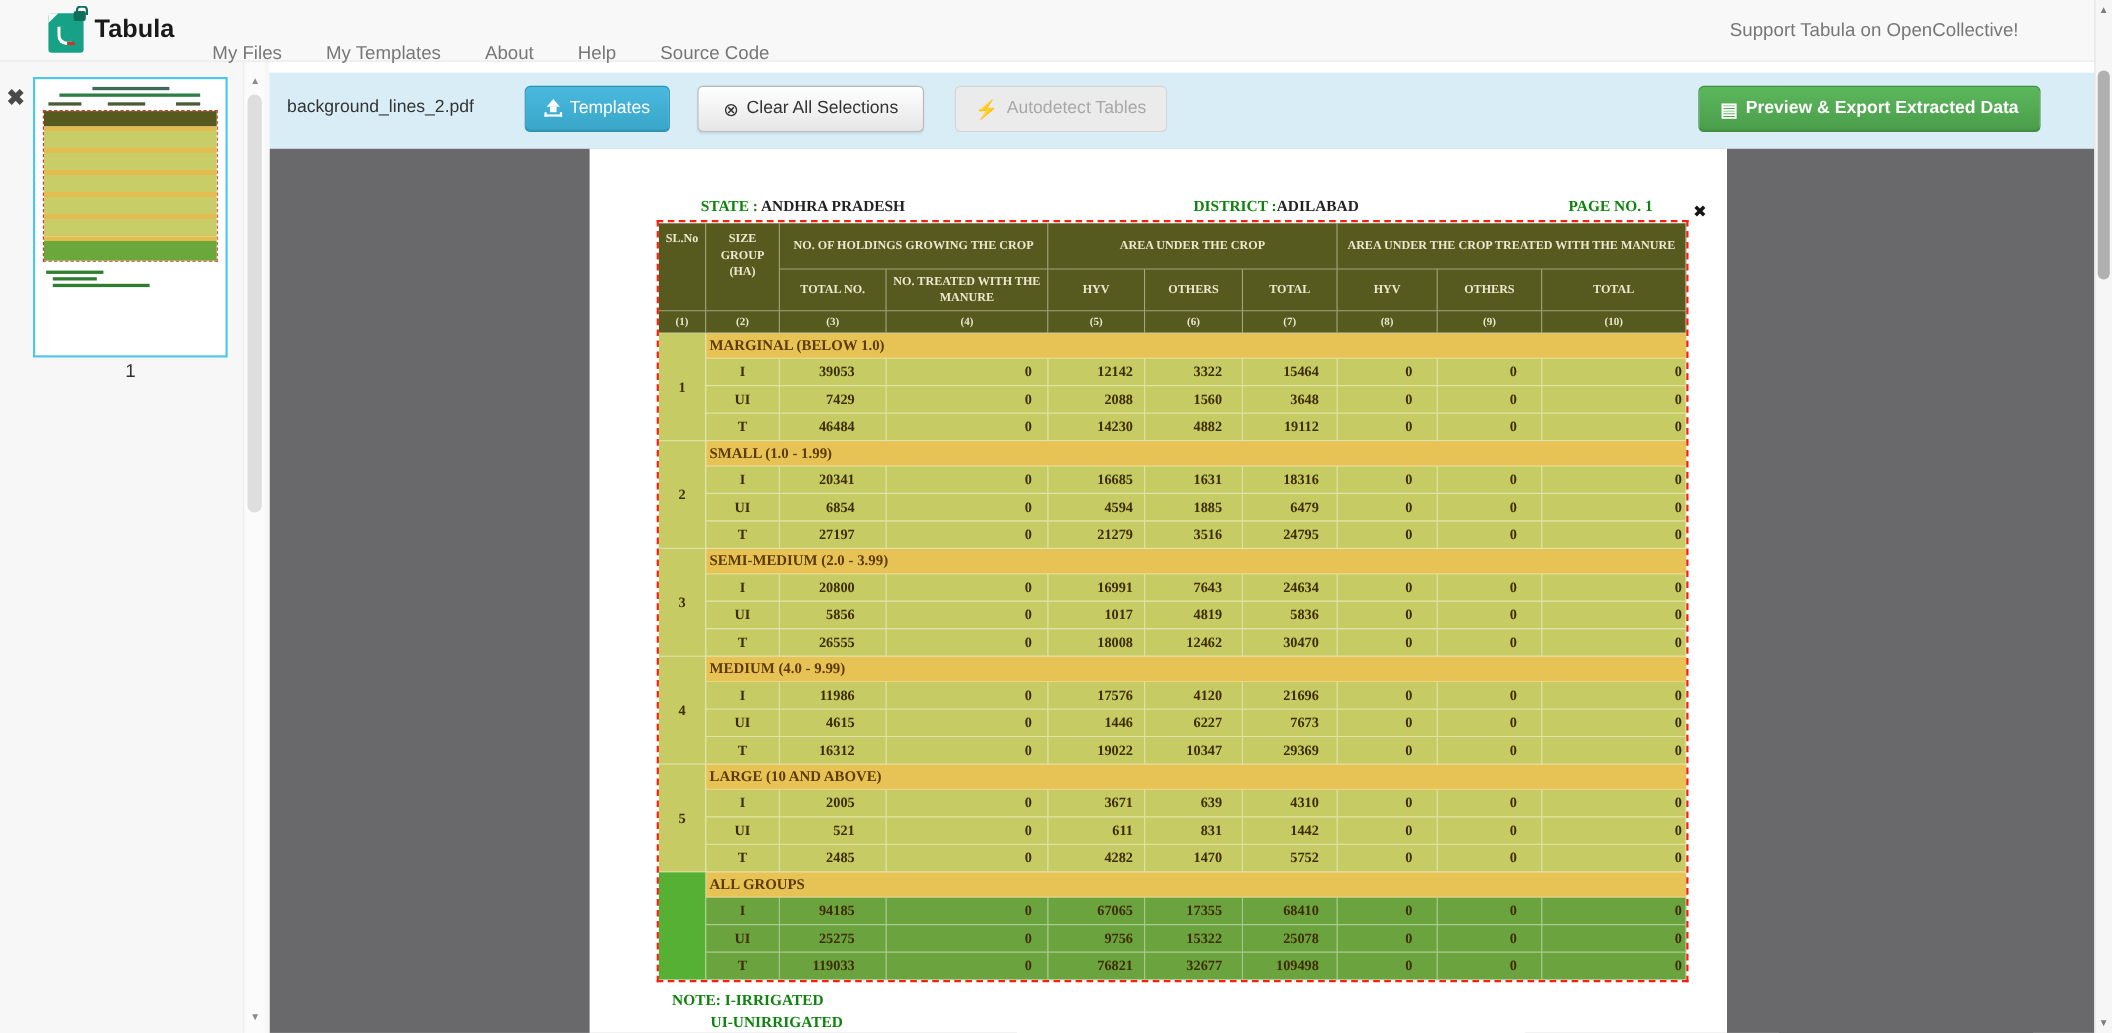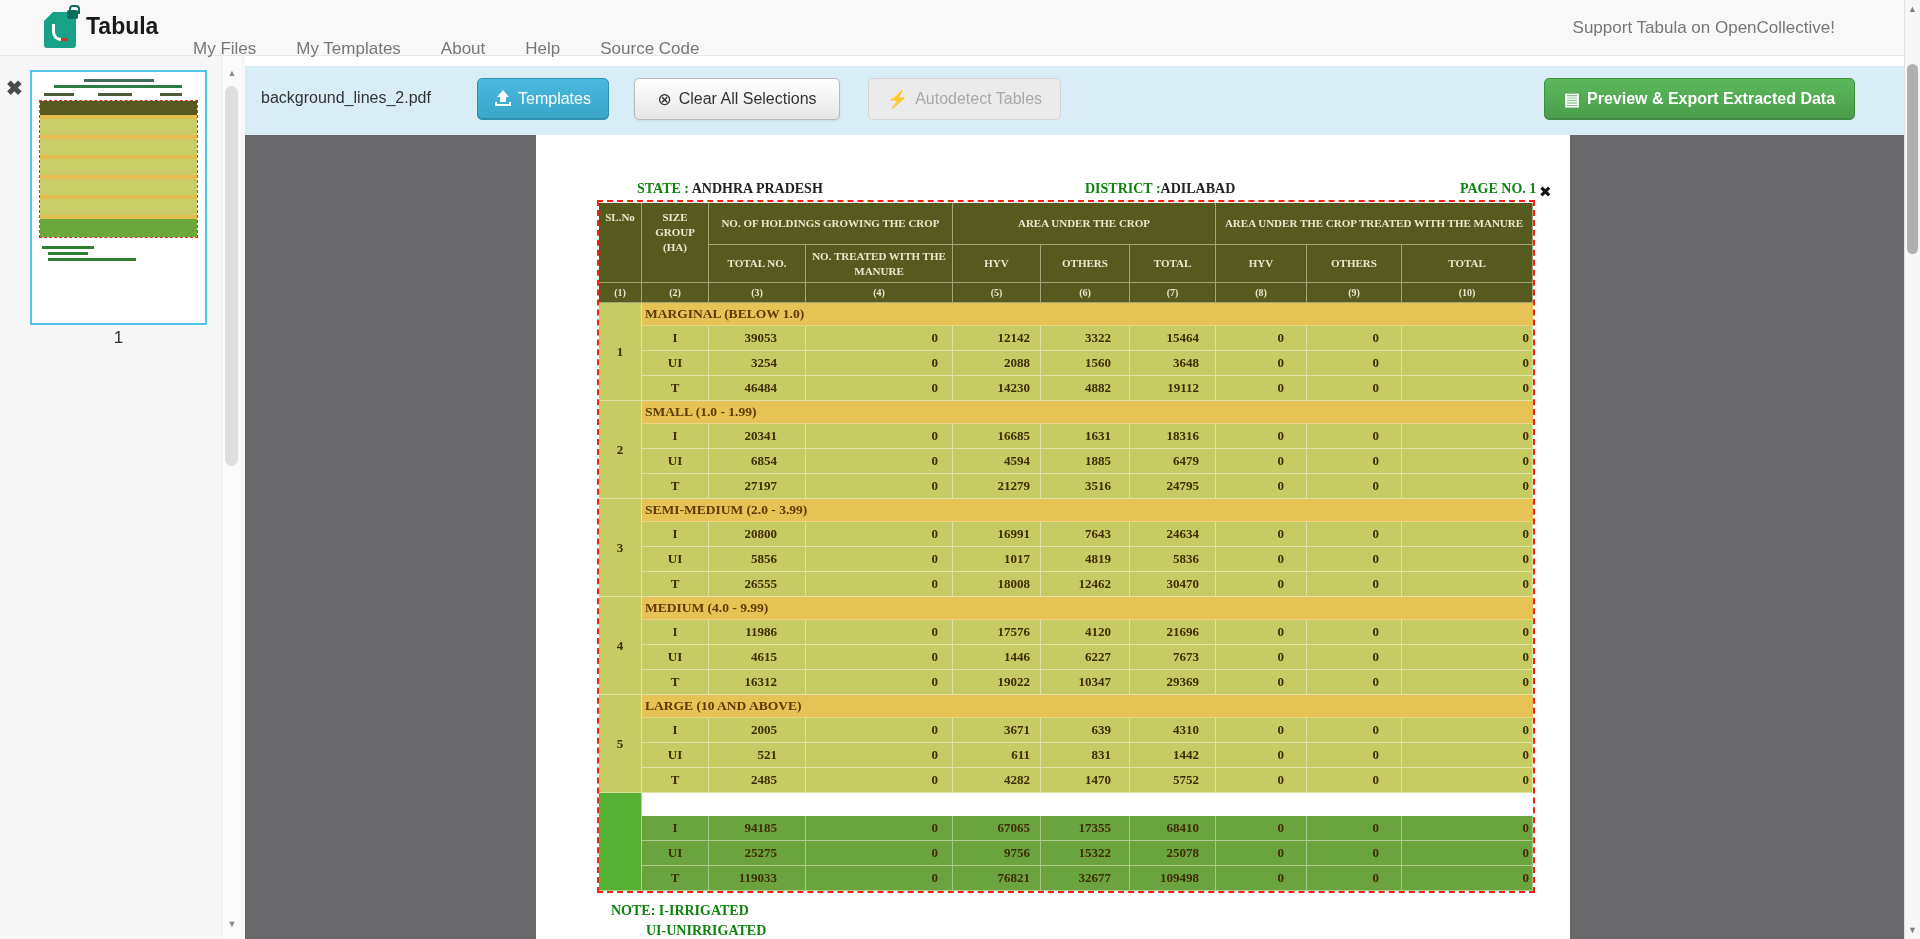--- a/index.html
+++ b/index.html
@@ -69,21 +69,21 @@
   .sb-scroll .down { position:absolute; bottom:10px; left:0; width:20px; text-align:center; font-size:9px; color:#8a8a8a; cursor:pointer; }
   .sb-thumb { position:absolute; left:3px; top:30px; width:13px; height:380px; background:#dedede; border-radius:7px; cursor:pointer; }
 
   
   .viewer { position:absolute; left:245px; top:135px; width:1659px; height:804px; background:#69696b; }
   .pdf-page { position:absolute; left:291px; top:0; width:1034px; height:804px; background:#fff; cursor:crosshair; }
   .pdf-title { position:absolute; left:0; top:9px; width:100%; text-align:center;
                font:bold 15px "Liberation Serif", serif; color:#0e830e; letter-spacing:.2px; }
   .meta { position:absolute; top:46px; font:bold 14px "Liberation Serif", serif; color:#222; }
   .meta .grn { color:#0e830e; }
-  .meta-state { left:101px; } .meta-district { left:549px; } .meta-page { left:924px; color:#0e830e; }
+  .meta-state { left:101px; } .meta-district { left:549px; } .meta-page { left:890px; color:#0e830e; }
 
   
   .xtable { position:absolute; left:63px; top:68px; width:934px; font-family:"Liberation Serif", serif; }
   .thead { display:grid; background:#565a1f;
            grid-template-columns:43px 67px 97px 147px 88px 89px 86px 91px 95px 131px;
            grid-template-rows:42px 38px 20px; }
   .th { border-right:1px solid rgba(244,240,218,.5); border-bottom:1px solid rgba(244,240,218,.5);
         color:#ece7cd; font-weight:bold; font-size:11px; line-height:1.35; text-align:center;
         display:flex; align-items:center; justify-content:center; padding:1px 5px; }
   .th.topalign { align-items:flex-start; padding-top:7px; }
@@ -228,21 +228,21 @@
           <div class="c-type" style="grid-area: 2 / 2;">I</div>
           <div class="c-val pr0" style="grid-area: 2 / 3;">39053</div>
           <div class="c-val pr1" style="grid-area: 2 / 4;">0</div>
           <div class="c-val pr2" style="grid-area: 2 / 5;">12142</div>
           <div class="c-val pr3" style="grid-area: 2 / 6;">3322</div>
           <div class="c-val pr4" style="grid-area: 2 / 7;">15464</div>
           <div class="c-val pr5" style="grid-area: 2 / 8;">0</div>
           <div class="c-val pr6" style="grid-area: 2 / 9;">0</div>
           <div class="c-val pr7" style="grid-area: 2 / 10;">0</div>
           <div class="c-type" style="grid-area: 3 / 2;">UI</div>
-          <div class="c-val pr0" style="grid-area: 3 / 3;">3254</div>
+          <div class="c-val pr0" style="grid-area: 3 / 3;">7429</div>
           <div class="c-val pr1" style="grid-area: 3 / 4;">0</div>
           <div class="c-val pr2" style="grid-area: 3 / 5;">2088</div>
           <div class="c-val pr3" style="grid-area: 3 / 6;">1560</div>
           <div class="c-val pr4" style="grid-area: 3 / 7;">3648</div>
           <div class="c-val pr5" style="grid-area: 3 / 8;">0</div>
           <div class="c-val pr6" style="grid-area: 3 / 9;">0</div>
           <div class="c-val pr7" style="grid-area: 3 / 10;">0</div>
           <div class="c-type" style="grid-area: 4 / 2;">T</div>
           <div class="c-val pr0" style="grid-area: 4 / 3;">46484</div>
           <div class="c-val pr1" style="grid-area: 4 / 4;">0</div>
@@ -372,20 +372,21 @@
           <div class="c-val pr1" style="grid-area: 4 / 4;">0</div>
           <div class="c-val pr2" style="grid-area: 4 / 5;">4282</div>
           <div class="c-val pr3" style="grid-area: 4 / 6;">1470</div>
           <div class="c-val pr4" style="grid-area: 4 / 7;">5752</div>
           <div class="c-val pr5" style="grid-area: 4 / 8;">0</div>
           <div class="c-val pr6" style="grid-area: 4 / 9;">0</div>
           <div class="c-val pr7" style="grid-area: 4 / 10;">0</div>
         </div>
         <div class="tgroup ag">
           <div class="c-sl"></div>
+          <div class="c-label">ALL GROUPS</div>
           <div class="c-type" style="grid-area: 2 / 2;">I</div>
           <div class="c-val pr0" style="grid-area: 2 / 3;">94185</div>
           <div class="c-val pr1" style="grid-area: 2 / 4;">0</div>
           <div class="c-val pr2" style="grid-area: 2 / 5;">67065</div>
           <div class="c-val pr3" style="grid-area: 2 / 6;">17355</div>
           <div class="c-val pr4" style="grid-area: 2 / 7;">68410</div>
           <div class="c-val pr5" style="grid-area: 2 / 8;">0</div>
           <div class="c-val pr6" style="grid-area: 2 / 9;">0</div>
           <div class="c-val pr7" style="grid-area: 2 / 10;">0</div>
           <div class="c-type" style="grid-area: 3 / 2;">UI</div>

